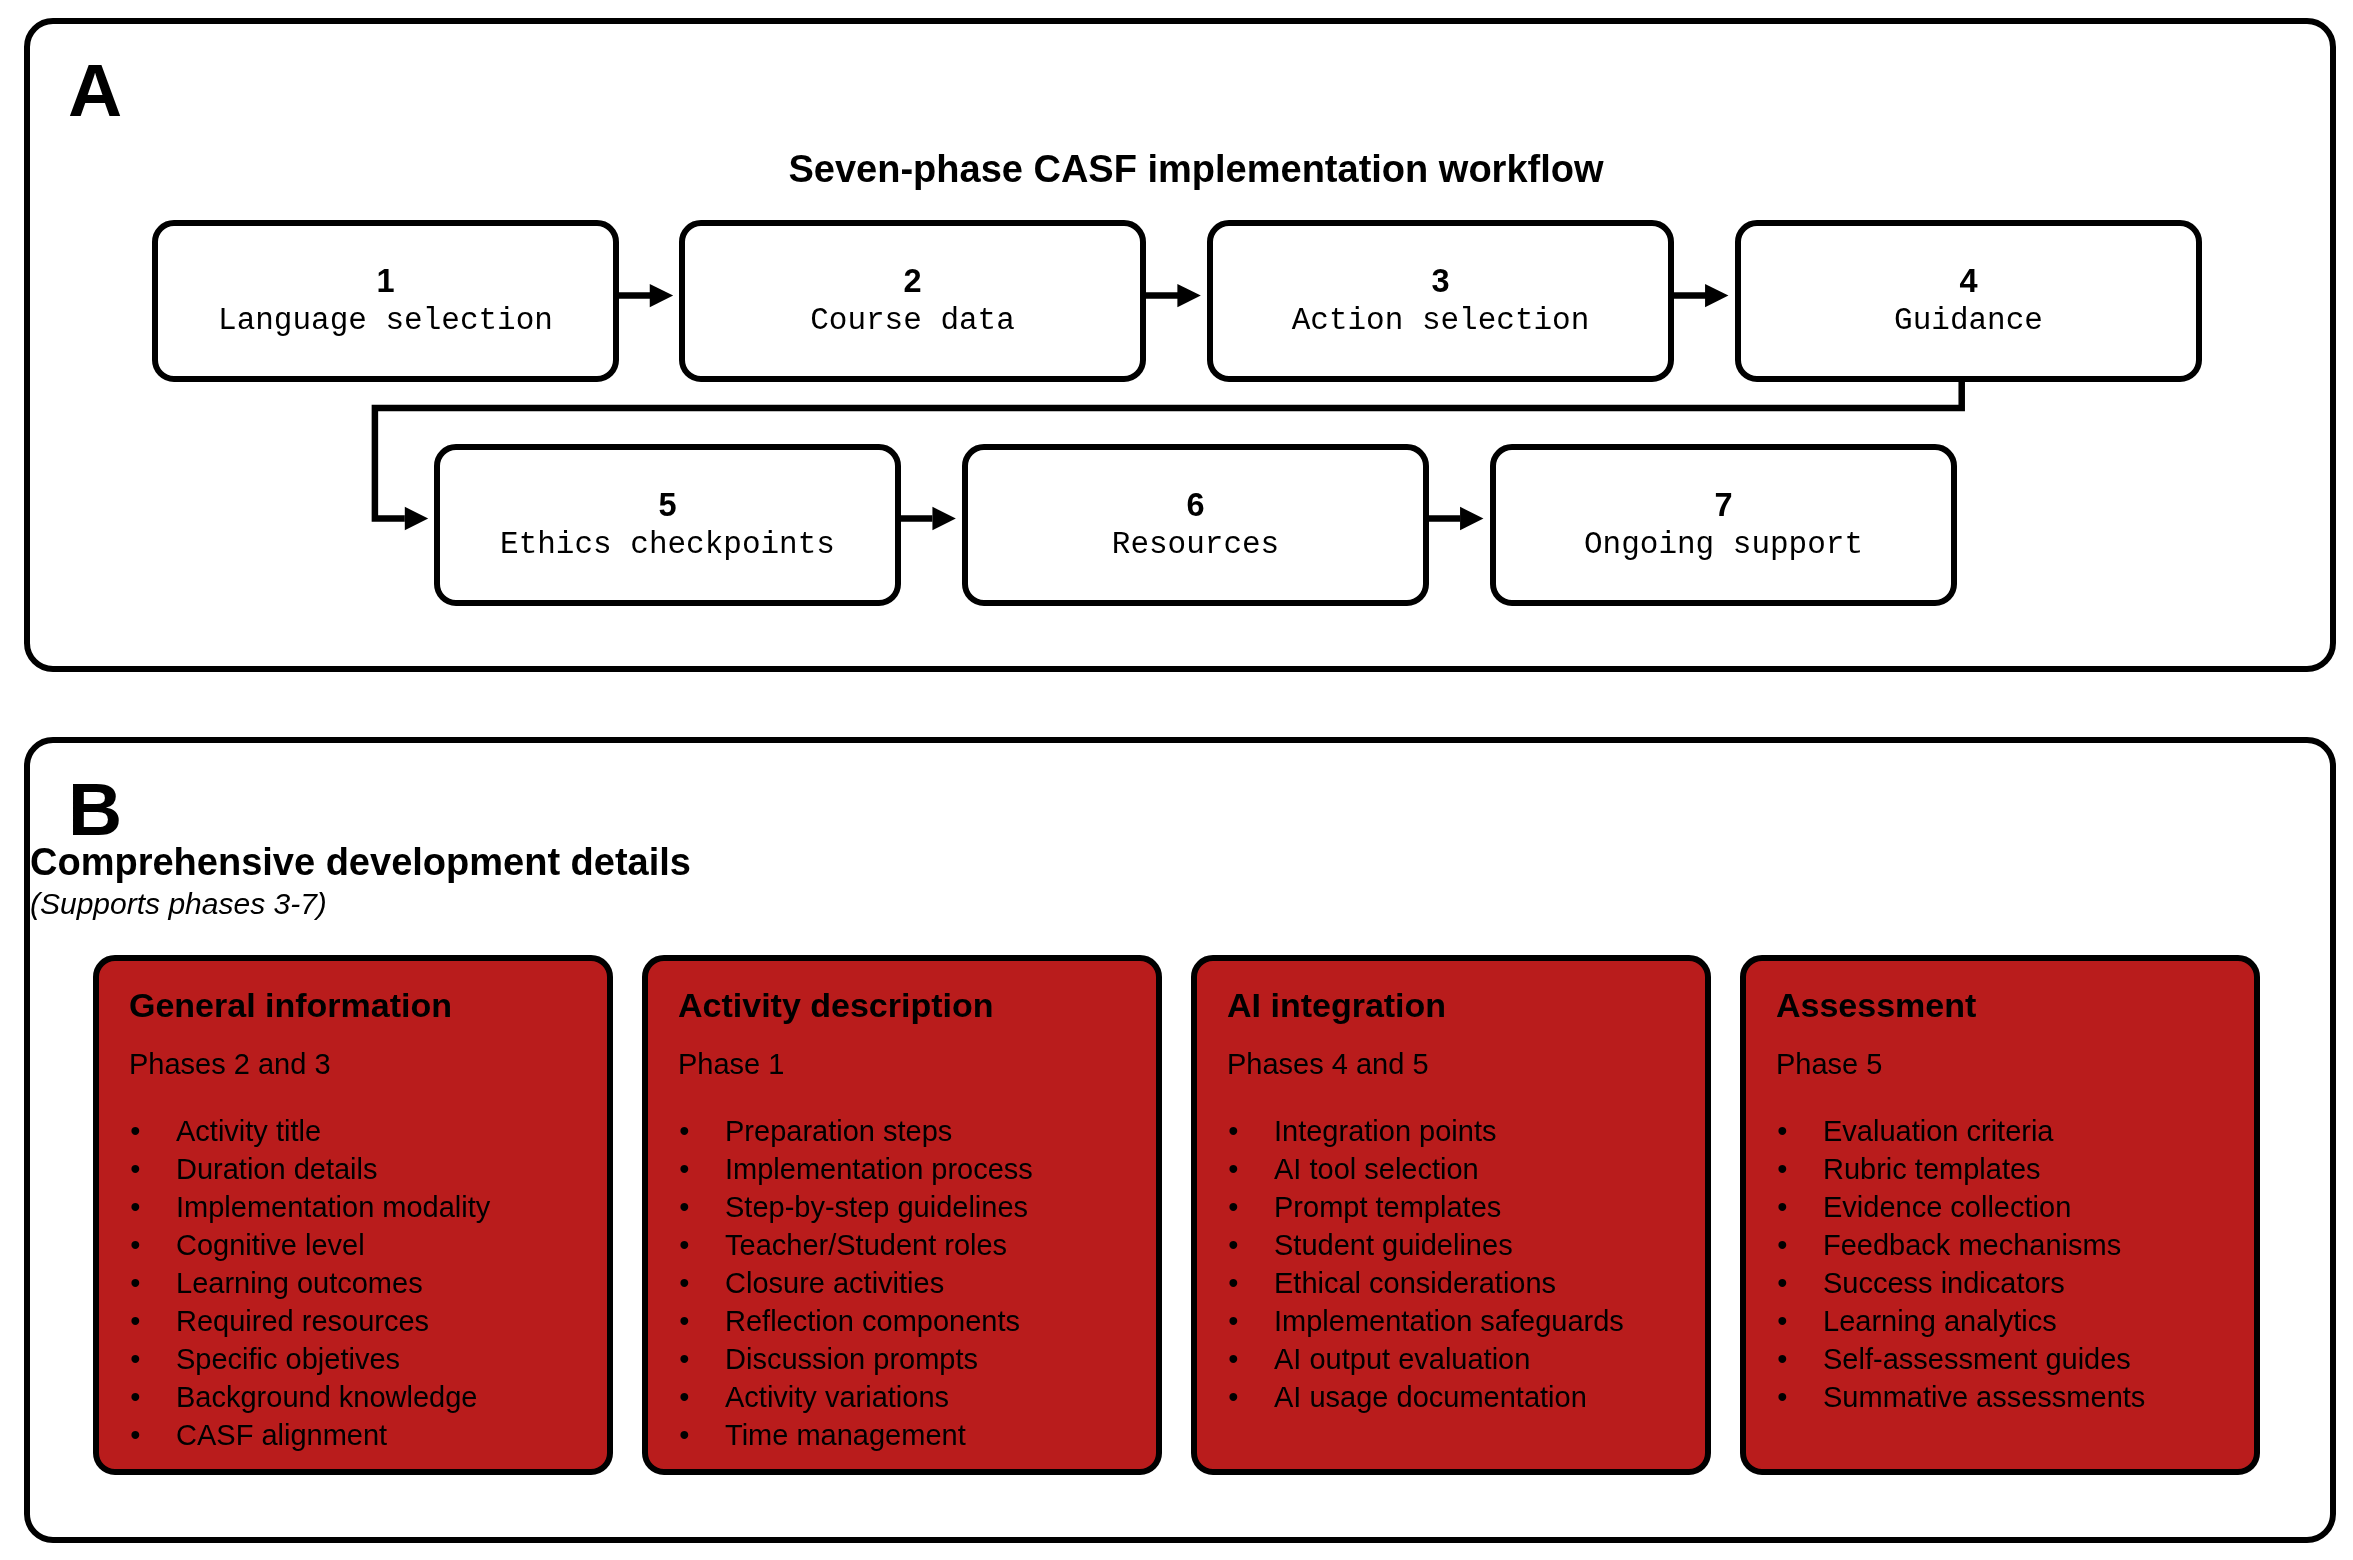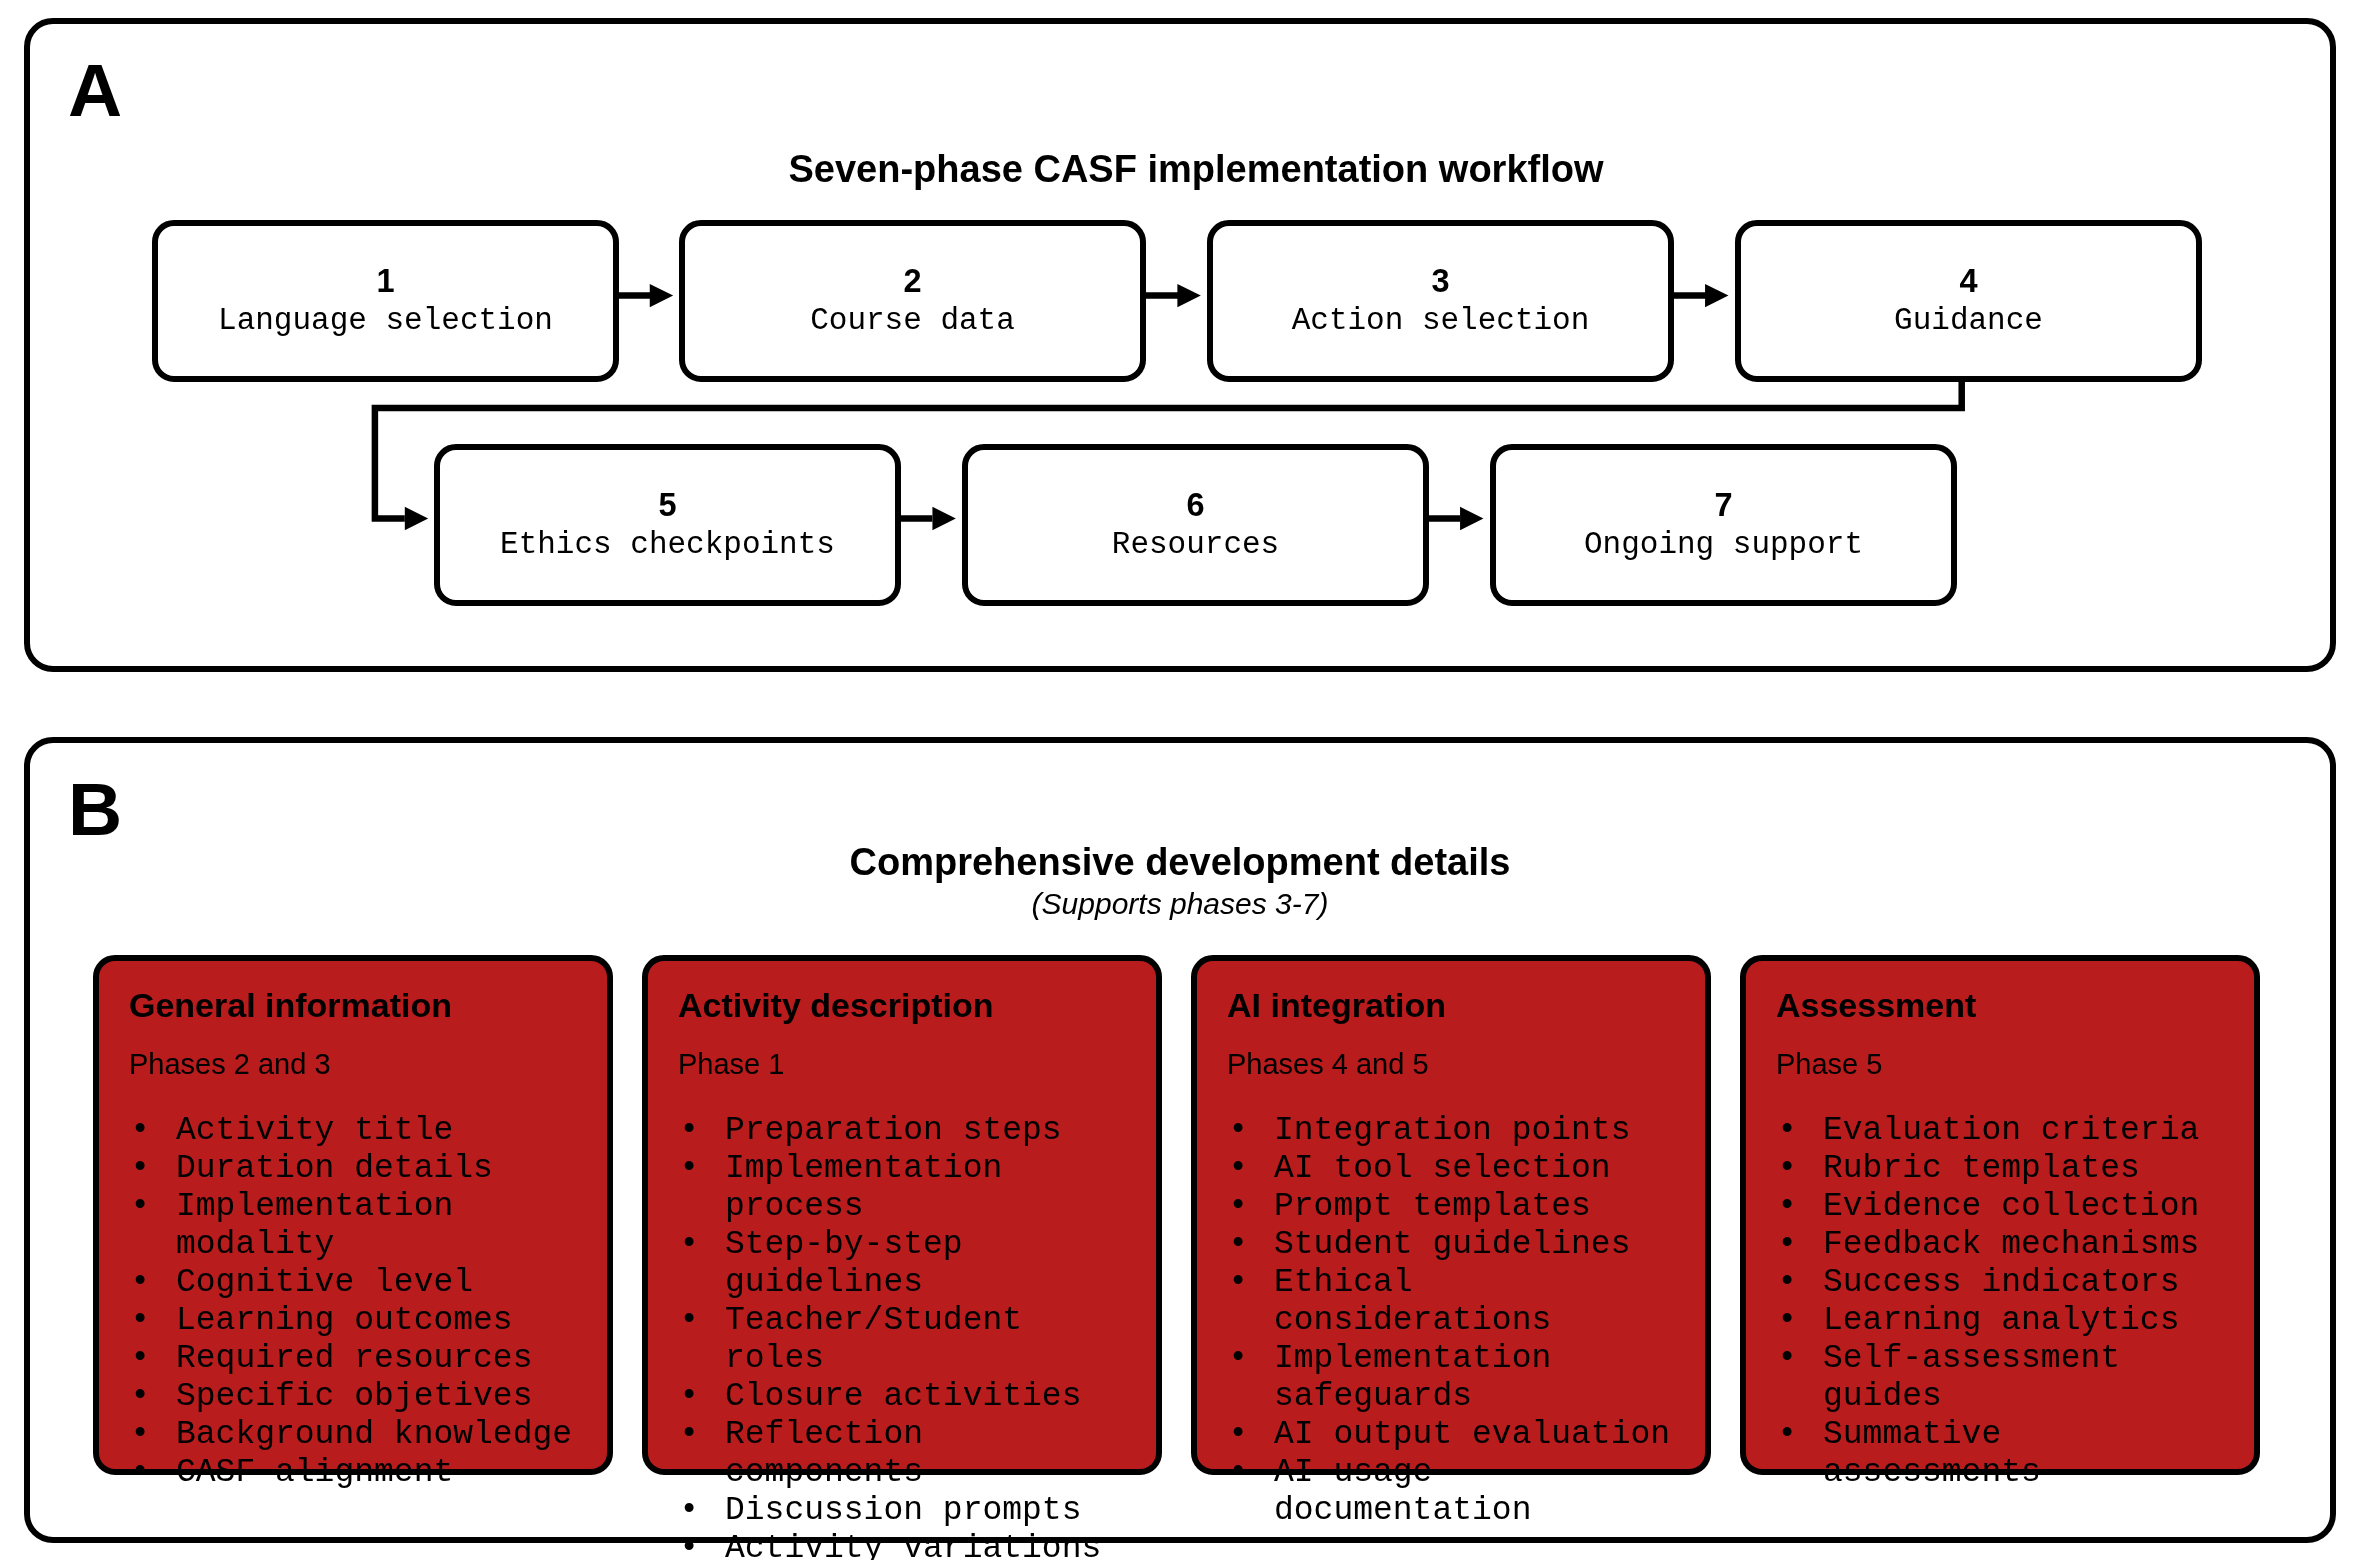--- a/index.html
+++ b/index.html
@@ -8,42 +8,42 @@
 
   .panel{position:absolute;left:24px;width:2312px;border:6.5px solid #000;border-radius:29px;
          background:#ffffff;box-sizing:border-box;}
   #panel-a{top:18px;height:654px;}
   #panel-b{top:737px;height:806px;}
 
   .corner-label{position:absolute;left:38px;top:25px;font-size:75px;font-weight:bold;line-height:1.1;}
 
   .panel-title{position:absolute;left:16px;width:100%;text-align:center;font-size:38px;font-weight:bold;line-height:45px;}
   #panel-a .panel-title{top:123px;}
-  #panel-b .title-block{position:absolute;left:0;top:97px;width:100%;text-align:center;}
+  #panel-b .title-block{position:absolute;left:0;top:97px;width:100%;text-align:left;}
   #panel-b .panel-title-b{font-size:38px;font-weight:bold;line-height:45px;}
   #panel-b .panel-subtitle{font-size:30px;line-height:38px;font-style:italic;}
 
   .wbox{position:absolute;width:467px;height:162px;border:6.5px solid #000;border-radius:22px;
         box-sizing:border-box;background:#ffffff;display:flex;flex-direction:column;
         align-items:center;justify-content:center;}
   .wbox .num{font-size:32.5px;font-weight:bold;line-height:40px;}
   .wbox .lbl{font-size:31px;line-height:40px;font-family:Liberation Mono, monospace;}
   .row1{top:196px;}
   .row2{top:420px;}
 
   #connector-svg{position:absolute;left:-6.5px;top:-6.5px;width:2312px;height:654px;}
   #connector-svg line, #connector-svg polyline{stroke:#000;stroke-width:10;fill:none;}
   #connector-svg polygon{fill:#000;stroke:none;}
 
   .card{position:absolute;top:212px;width:520px;height:520px;border:6.5px solid #000;border-radius:22px;
         box-sizing:border-box;background:#b91c1c;padding:23.4px 23.4px 0 30px;}
   .card .card-title{font-size:34px;font-weight:bold;line-height:42px;margin:0;}
   .card .card-phase{font-size:29px;line-height:36px;margin-top:20px;}
   .card ul{list-style:none;margin:30px 0 0 0;padding:0;}
-  .card li{position:relative;font-size:33px;line-height:38px;padding-left:47px;font-family:Liberation Mono, monospace;}
+  .card li{position:relative;font-size:29px;line-height:38px;padding-left:47px;}
   .card li::before{content:"\2022";position:absolute;left:1.3px;}
 </style>
 </head>
 <body>
 
 <div id="figure">
 
   <div class="panel" id="panel-a">
     <div class="corner-label">A</div>
     <div class="panel-title">Seven-phase CASF implementation workflow</div>

